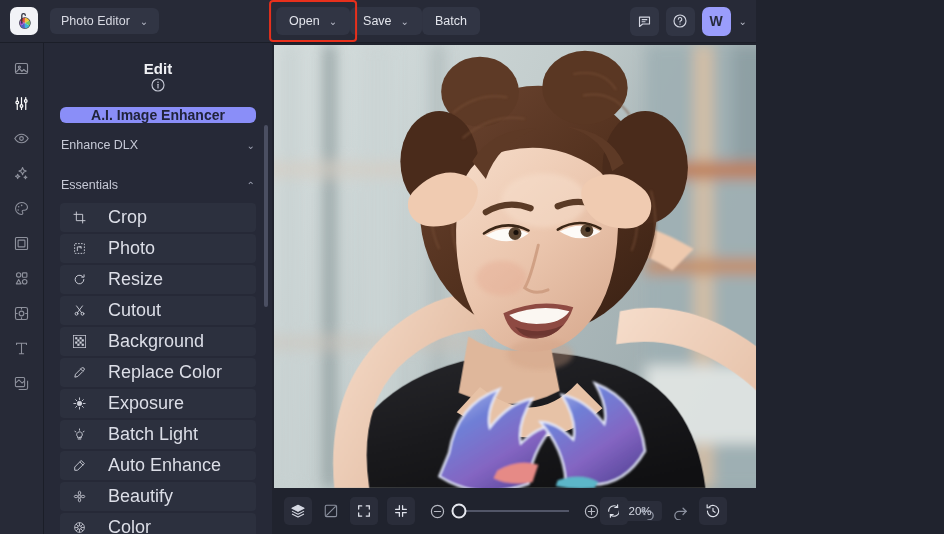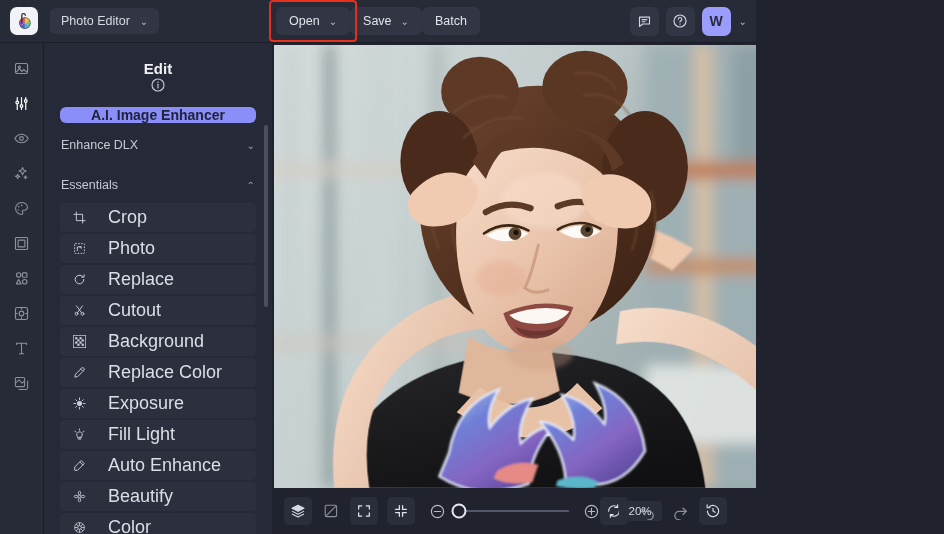--- a/index.html
+++ b/index.html
@@ -335,21 +335,21 @@
           </span>
           <span>Photo</span>
         </div>
         <div class="tool">
           <span class="ic">
             <svg width="13" height="13" viewBox="0 0 24 24" fill="none" stroke="#dcdee7" stroke-width="1.8" stroke-linecap="round">
                 <path d="M20 12a8 8 0 1 1-2.6-5.9"></path>
                 <path d="M20.4 3.4v4.3h-4.3"></path>
               </svg>
           </span>
-          <span>Replace</span>
+          <span>Resize</span>
         </div>
         <div class="tool">
           <span class="ic">
             <svg width="13" height="13" viewBox="0 0 24 24" fill="none" stroke="#dcdee7" stroke-width="1.7" stroke-linecap="round">
                 <circle cx="6.5" cy="18" r="2.6"></circle>
                 <circle cx="17.5" cy="18" r="2.6"></circle>
                 <path d="M17.5 3.5L8.2 16.1M6.5 3.5l9.3 12.6"></path>
               </svg>
           </span>
           <span>Cutout</span>
@@ -391,21 +391,21 @@
           <span>Exposure</span>
         </div>
         <div class="tool">
           <span class="ic">
             <svg width="13" height="13" viewBox="0 0 24 24" fill="none" stroke="#dcdee7" stroke-width="1.7" stroke-linecap="round">
                 <path d="M12 17.5a5.2 5.2 0 1 0-3.3-1.2v1.9h6.6v-1.9"></path>
                 <path d="M9.6 20.4h4.8"></path>
                 <path d="M12 1.8v2.2M3.6 6.2l1.8 1.1M20.4 6.2l-1.8 1.1"></path>
               </svg>
           </span>
-          <span>Fill Light</span>
+          <span>Batch Light</span>
         </div>
         <div class="tool">
           <span class="ic">
             <svg width="13" height="13" viewBox="0 0 24 24" fill="none" stroke="#dcdee7" stroke-width="1.7" stroke-linecap="round">
                 <path d="M15.6 3.2l5.2 5.2L8.4 20.8H3.2v-5.2z"></path>
                 <path d="M13 5.8l5.2 5.2"></path>
               </svg>
           </span>
           <span>Auto Enhance</span>
         </div>

